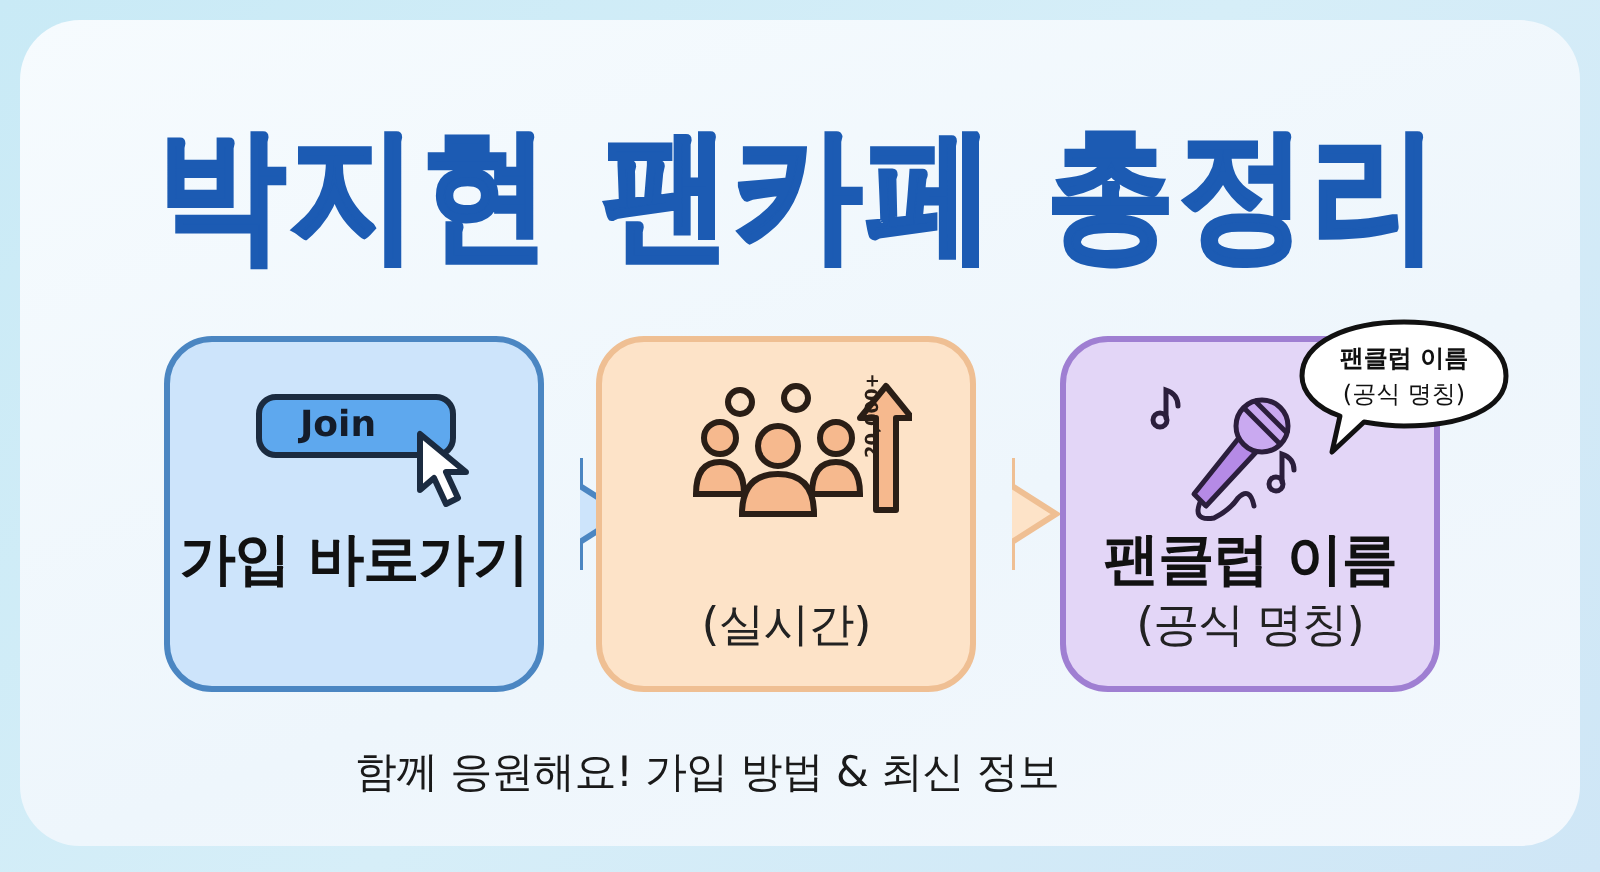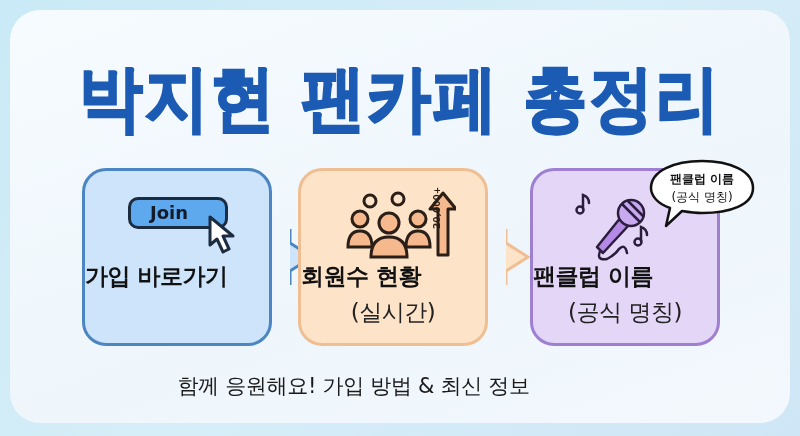--- a/index.html
+++ b/index.html
@@ -26,22 +26,22 @@
     border-radius: 24px; border: 3px solid;
   }
   .card.blue { left: 66px; background: #cde4fb; border-color: #4b86c2; margin-left: 16px; }
   .card.orange { left: 298px; background: #fde3c8; border-color: #efbf93; }
   .card.purple { left: 530px; background: #e3d6f7; border-color: #9f7fd2; }
   .notch {
     position: absolute; right: -24px; top: 56px; width: 0; height: 0;
   }
   .notch svg { position: absolute; left: 0; top: 0; }
   .card-label {
-    position: absolute; left: 0; width: 100%; text-align: left;
-    font-size: 23px; font-weight: 700; color: #111; top: 90px; letter-spacing: -0.5px;
+    position: absolute; left: 0; width: 100%; text-align: center;
+    font-size: 28px; font-weight: 700; color: #111; top: 90px; letter-spacing: -0.5px;
   }
   .card-sub {
     position: absolute; left: 0; width: 100%; text-align: center;
     font-size: 23px; font-weight: 400; color: #222; top: 126px; letter-spacing: -0.5px;
   }
   .join-btn {
     position: absolute; left: 43px; top: 26px; width: 100px; height: 32px;
     background: #5ea8ee; border: 3px solid #1b2b40; border-radius: 10px;
     font-size: 18px; font-weight: 700; color: #141c2a; text-align: center; line-height: 26px;
     padding-right: 18px;
@@ -98,21 +98,20 @@
       <circle cx="14" cy="28" r="8"></circle>
       <path d="M2 56 Q2 40 14 40 Q26 40 26 56 Z"></path>
       <circle cx="72" cy="28" r="8"></circle>
       <path d="M60 56 Q60 40 72 40 Q84 40 84 56 Z"></path>
       <circle cx="43" cy="32" r="10"></circle>
       <path d="M25 66 Q25 46 43 46 Q61 46 61 66 Z"></path>
     </g>
     <path d="M92 64 L92 18 L84 18 L97 2 L110 18 L102 18 L102 64 Z" fill="#f6b98e" stroke="#2a1e16" stroke-width="3" stroke-linejoin="round"></path>
   </svg>
   <div style="position:absolute;left:131px;top:58px;font-size:9px;font-weight:700;color:#2a1e16;transform:rotate(-90deg);transform-origin:left top;white-space:nowrap;">20,000+</div>
-  <div class="card-label">회원수 현황</div>
   <div class="card-sub">(실시간)</div>
 </div>
 
 <div class="card purple">
   <svg class="mic" width="110" height="75" viewBox="0 0 110 75">
     <g stroke="#2b1e3c" stroke-width="2.5" fill="none" stroke-linecap="round">
       <path d="M8 18 L8 4 Q14 6 14 12"></path>
       <circle cx="5" cy="19" r="3.5"></circle>
       <path d="M66 50 L66 36 Q72 38 72 44"></path>
       <circle cx="63" cy="51" r="3.5"></circle>

